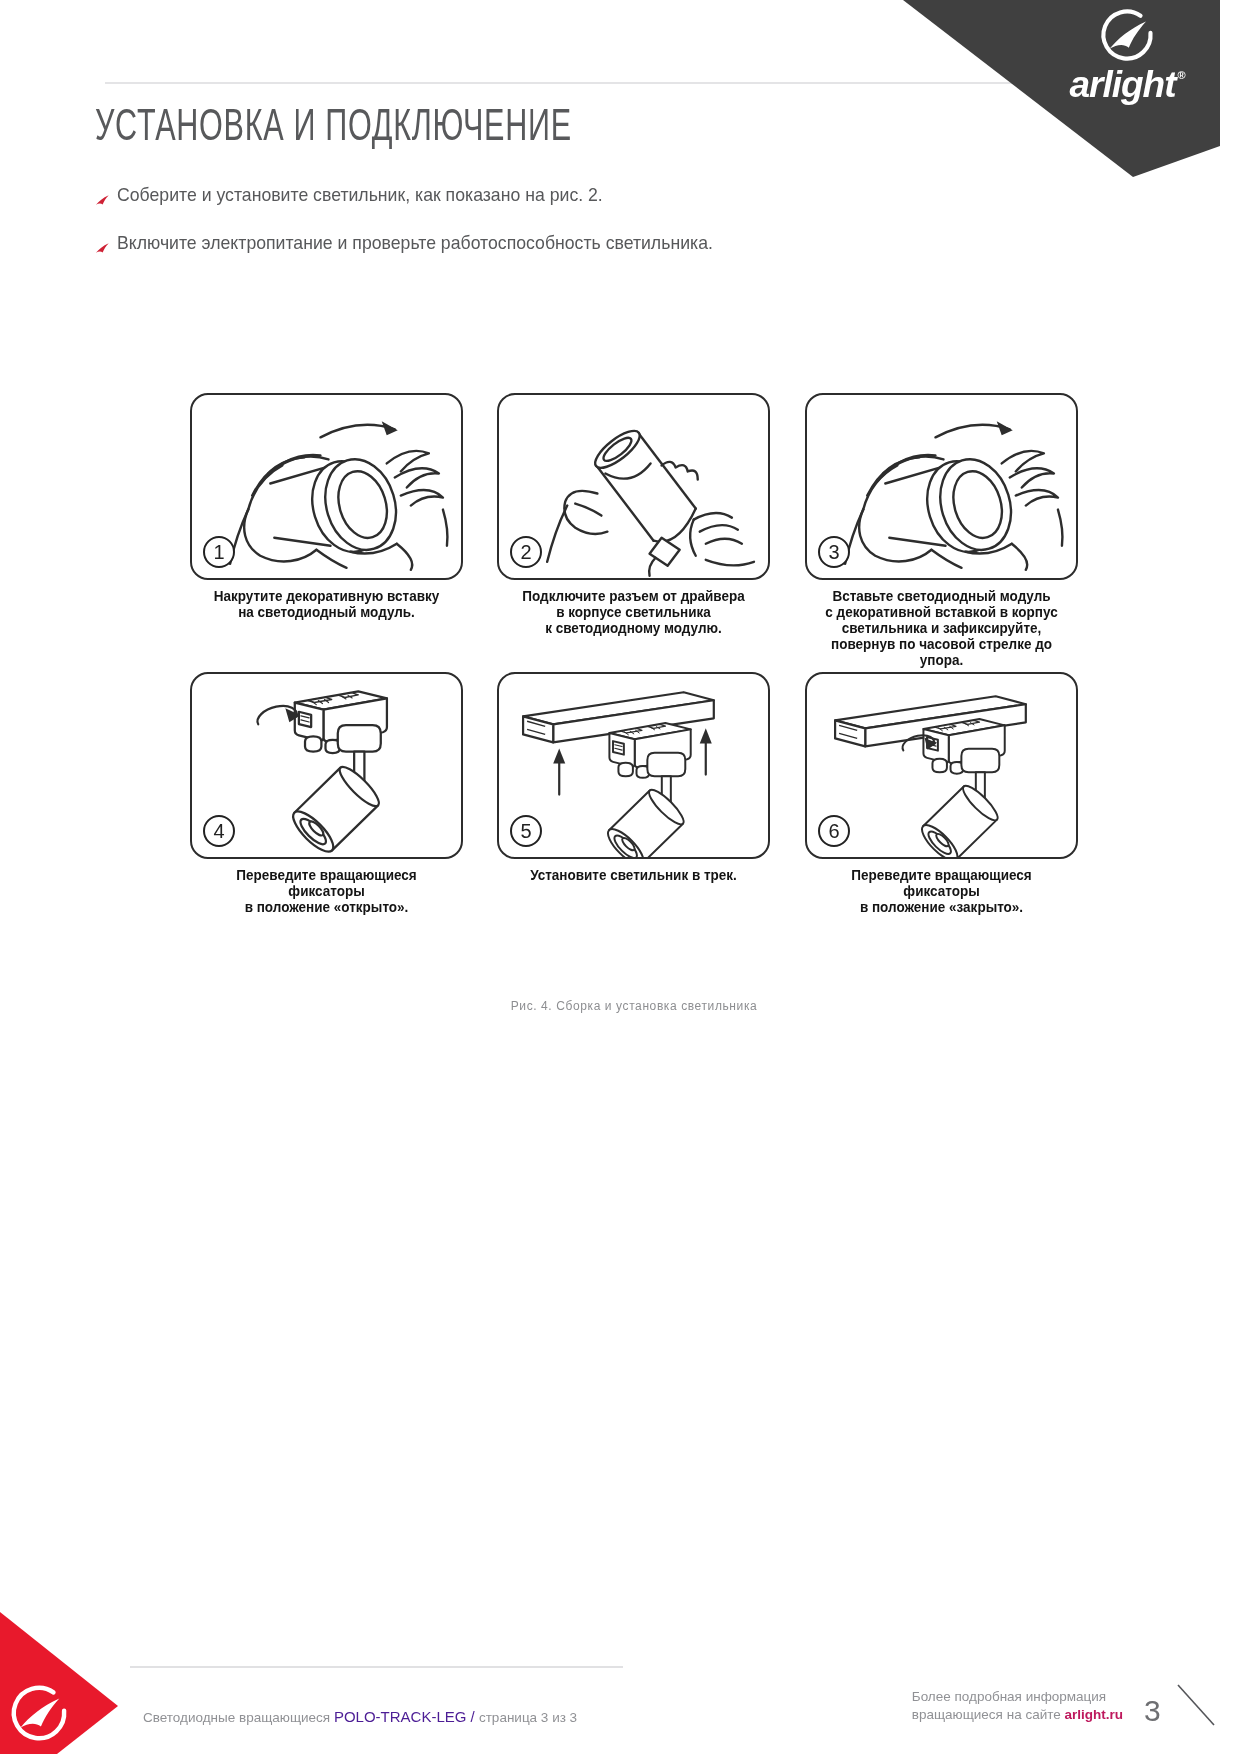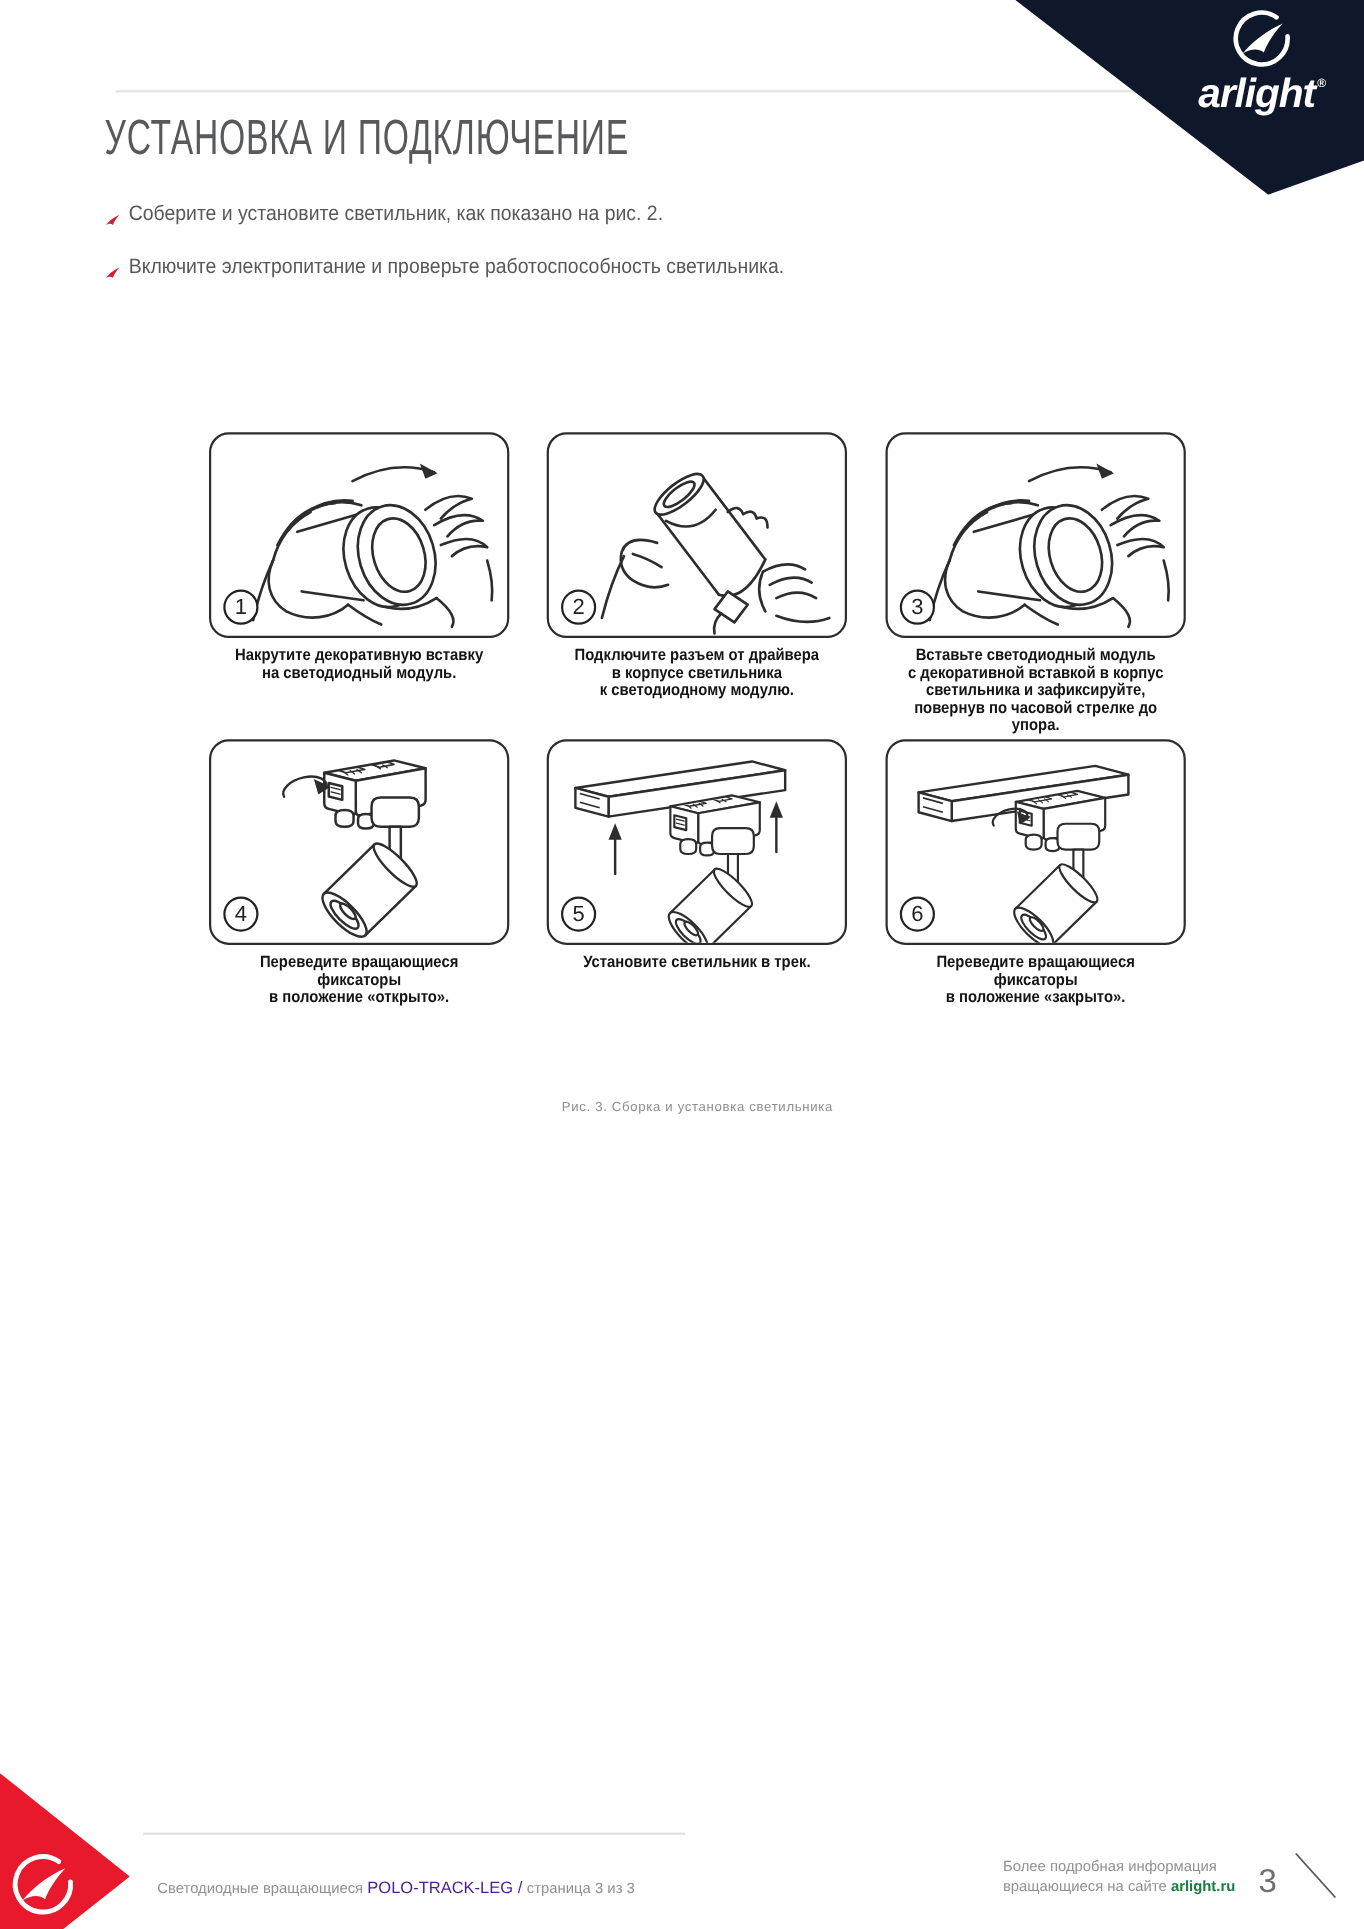--- a/index.html
+++ b/index.html
@@ -2,21 +2,21 @@
 <html><head>
 <meta charset="utf-8">
 <style>
   * { margin:0; padding:0; box-sizing:border-box; }
   html,body { background:#fff; }
   body { font-family:"Liberation Sans", sans-serif; }
   .page { position:relative; width:1240px; height:1754px; background:#ffffff; overflow:hidden; }
 
   
   .header-rule { position:absolute; left:105px; top:82px; width:975px; height:2px; background:#e4e4e6; }
-  .corner-tr { position:absolute; left:900px; top:0; width:340px; height:190px; background:#0f172a;
+  .corner-tr { position:absolute; left:880px; top:0; width:340px; height:190px; background:#404040;
                clip-path:polygon(23px 0px, 340px 0px, 340px 146px, 253px 177px); }
   .logo { position:absolute; left:158px; top:6px; width:178px; text-align:center; color:#fff; }
   .logo .roundel { display:block; margin:0 auto 2px auto; }
   .logo .word { font-size:37px; font-weight:bold; font-style:italic; letter-spacing:-1px; line-height:1; white-space:nowrap; }
   .logo sup { font-size:11px; font-style:normal; vertical-align:18px; margin-left:2px; }
 
   .page-title { position:absolute; left:95px; top:99px; font-size:45px; font-weight:400; color:#58595b;
                 letter-spacing:1px; white-space:nowrap; transform:scaleX(0.68); transform-origin:0 0; }
 
   .bullets { position:absolute; left:95px; top:183px; }
@@ -39,21 +39,21 @@
 
   .fig-caption { position:absolute; left:190px; top:999px; width:888px; text-align:center; font-size:12px;
                  color:#8d8e91; letter-spacing:0.6px; }
 
   
   .footer-rule { position:absolute; left:130px; top:1666px; width:493px; height:2px; background:#e1e1e3; }
   .footer-left { position:absolute; left:143px; top:1708px; font-size:13.5px; color:#909195; white-space:nowrap; }
   .footer-left .prod { font-size:15px; color:#4c1d95; }
   .footer-right { position:absolute; right:117px; top:1688px; text-align:left; font-size:13.5px;
                   color:#909195; line-height:17.5px; white-space:nowrap; }
-  .footer-right .site { font-weight:bold; color:#15803d; }
+  .footer-right .site { font-weight:bold; color:#be185d; }
   .page-num { position:absolute; left:1144px; top:1694px; font-size:30px; color:#6e6f72; }
   .slash { position:absolute; left:1170px; top:1678px; }
   .corner-bl { position:absolute; left:0; top:1610px; width:125px; height:144px; background:#E8192C;
                clip-path:polygon(0px 2px, 118px 96px, 57px 144px, 0px 144px); }
   .corner-bl .roundel { position:absolute; left:8px; top:72px; }
 </style>
 </head>
 <body>
 
 <svg width="0" height="0" style="position:absolute" aria-hidden="true">
@@ -244,21 +244,21 @@
           <path d="M96,76 a16,9 -15 1 1 30,-6" fill="none" stroke="#2d2d2d" stroke-width="2" stroke-linecap="round"></path>
           <path d="M129,69 l-12,-6 l3,12 z" fill="#2d2d2d"></path>
         </g>
       </svg>
       <div class="badge">6</div>
     </div>
     <div class="step-caption">Переведите вращающиеся фиксаторы
 в положение «закрыто».</div>
   </div>
 
-  <div class="fig-caption">Рис. 3. Сборка и установка светильника</div>
+  <div class="fig-caption">Рис. 4. Сборка и установка светильника</div>
 
   <div class="footer-rule"></div>
 
   <div class="footer-left"><span>Светодиодные вращающиеся </span><span class="prod">POLO-TRACK-LEG / </span><span>страница 3 из 3</span></div>
 
   <div class="footer-right">
     <div>Более подробная информация</div>
     <div><span>вращающиеся на сайте </span><span class="site">arlight.ru</span></div>
   </div>
 

